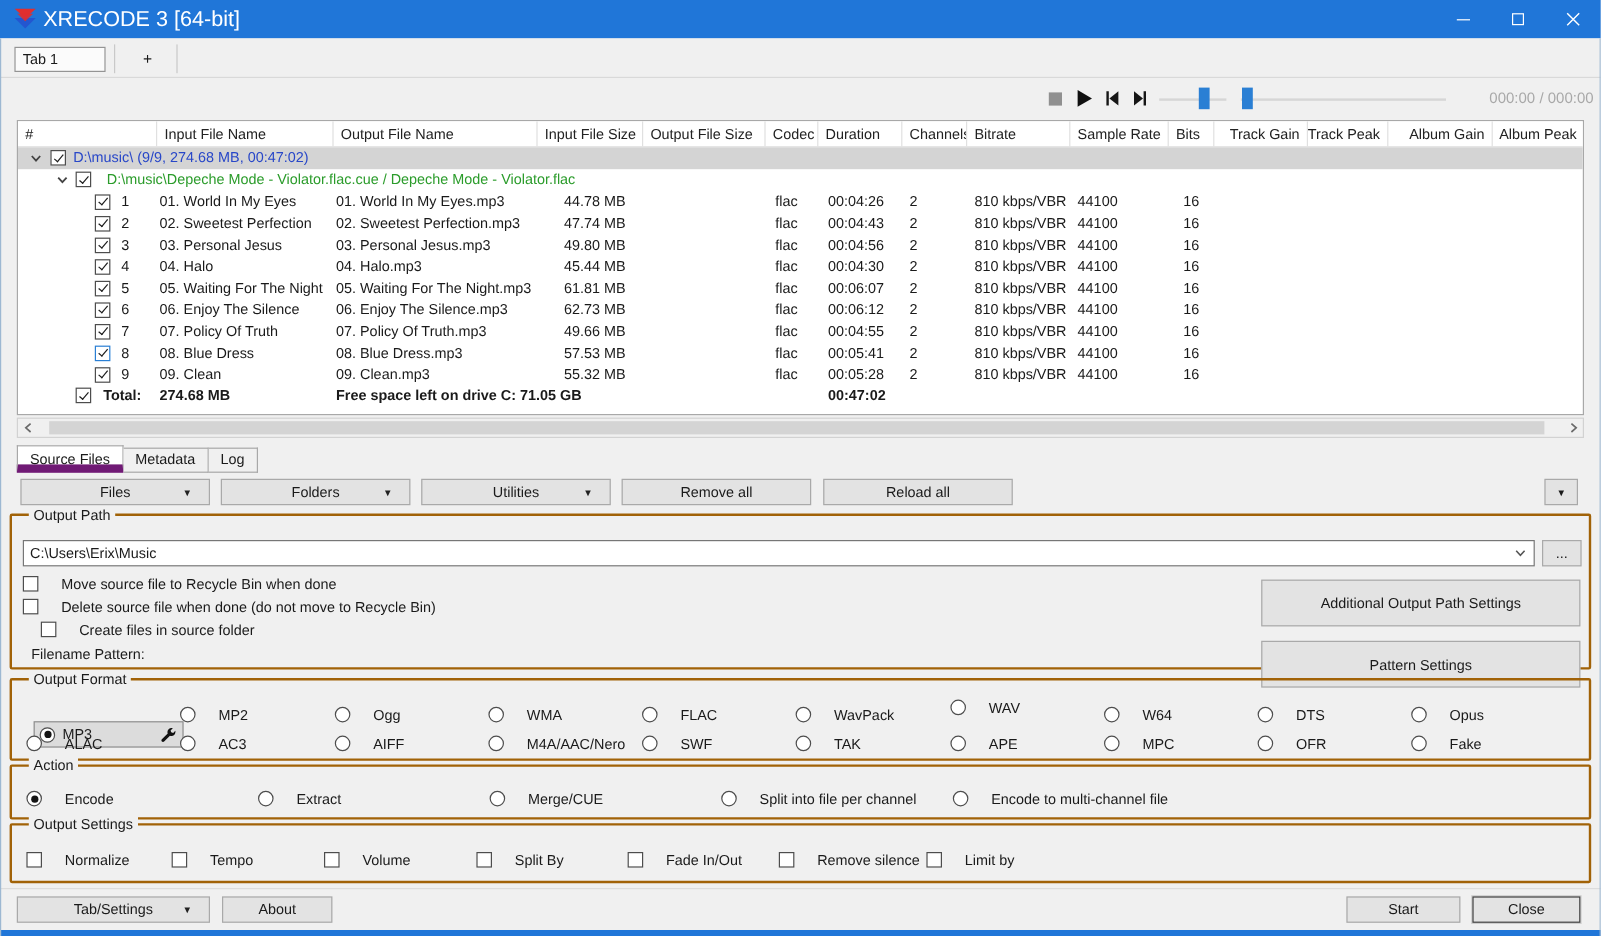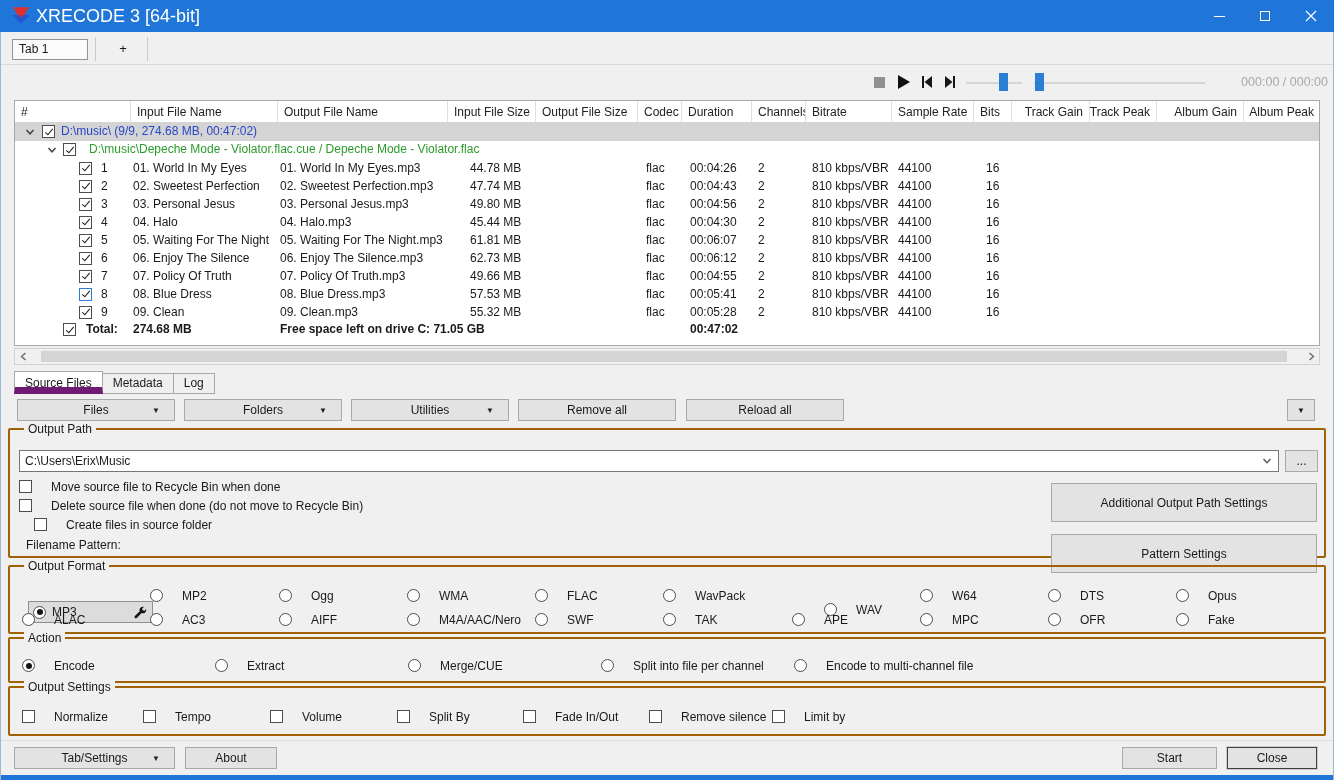--- a/index.html
+++ b/index.html
@@ -513,21 +513,21 @@
         <span>WMA</span>
       </div>
       <div class="opt" style="left: 525px; top: 22px;">
         <span class="radio"></span>
         <span>FLAC</span>
       </div>
       <div class="opt" style="left: 653px; top: 22px;">
         <span class="radio"></span>
         <span>WavPack</span>
       </div>
-      <div class="opt" style="left: 782px; top: 36px; margin-left: 32px;">
+      <div class="opt" style="left: 782px; top: 16px;">
         <span class="radio"></span>
         <span>WAV</span>
       </div>
       <div class="opt" style="left: 910px; top: 22px;">
         <span class="radio"></span>
         <span>W64</span>
       </div>
       <div class="opt" style="left: 1038px; top: 22px;">
         <span class="radio"></span>
         <span>DTS</span>

